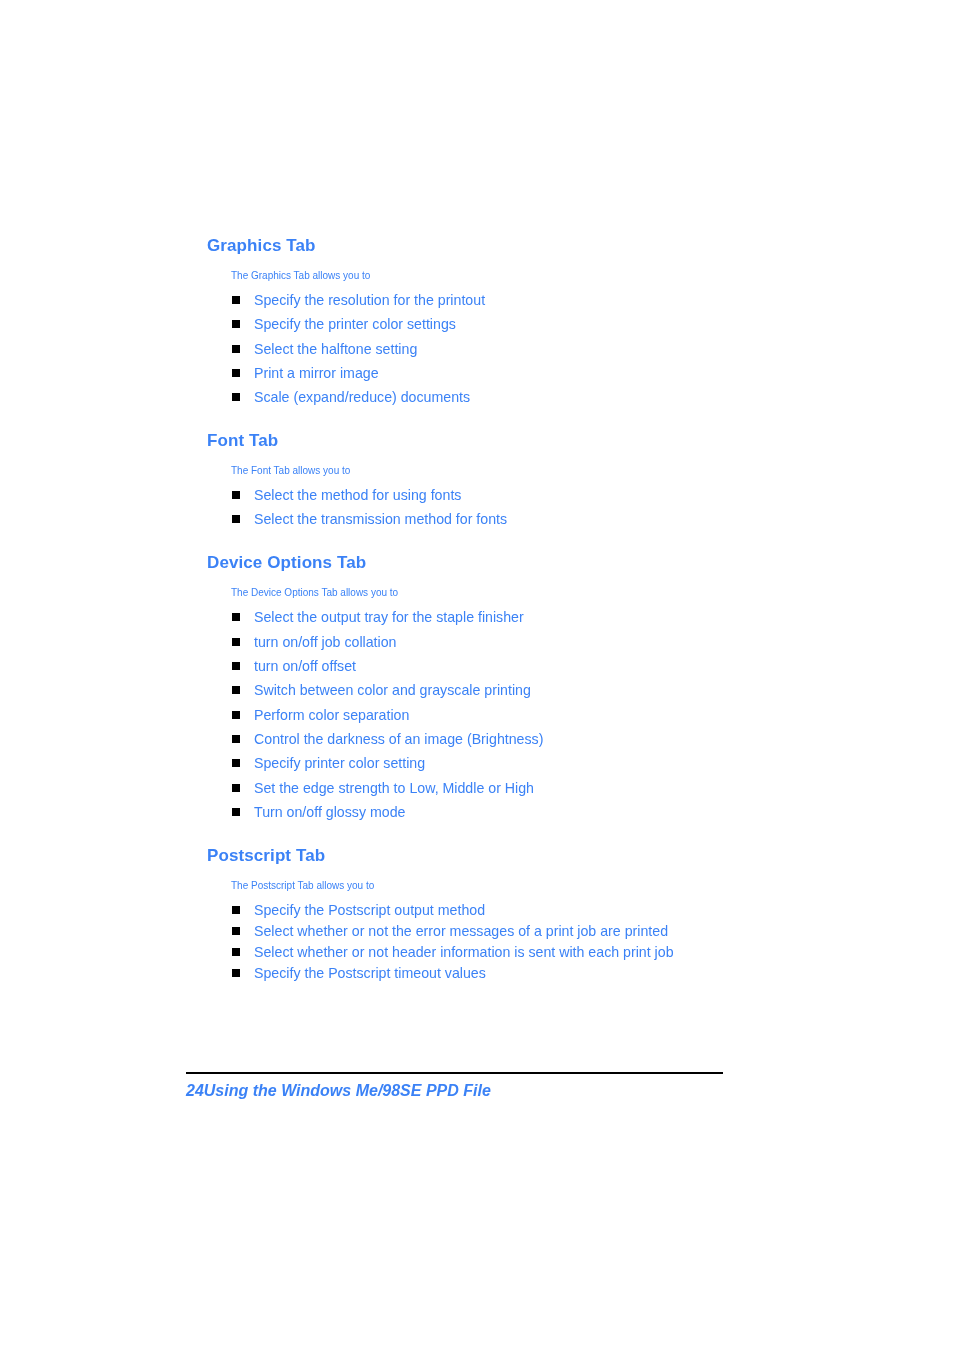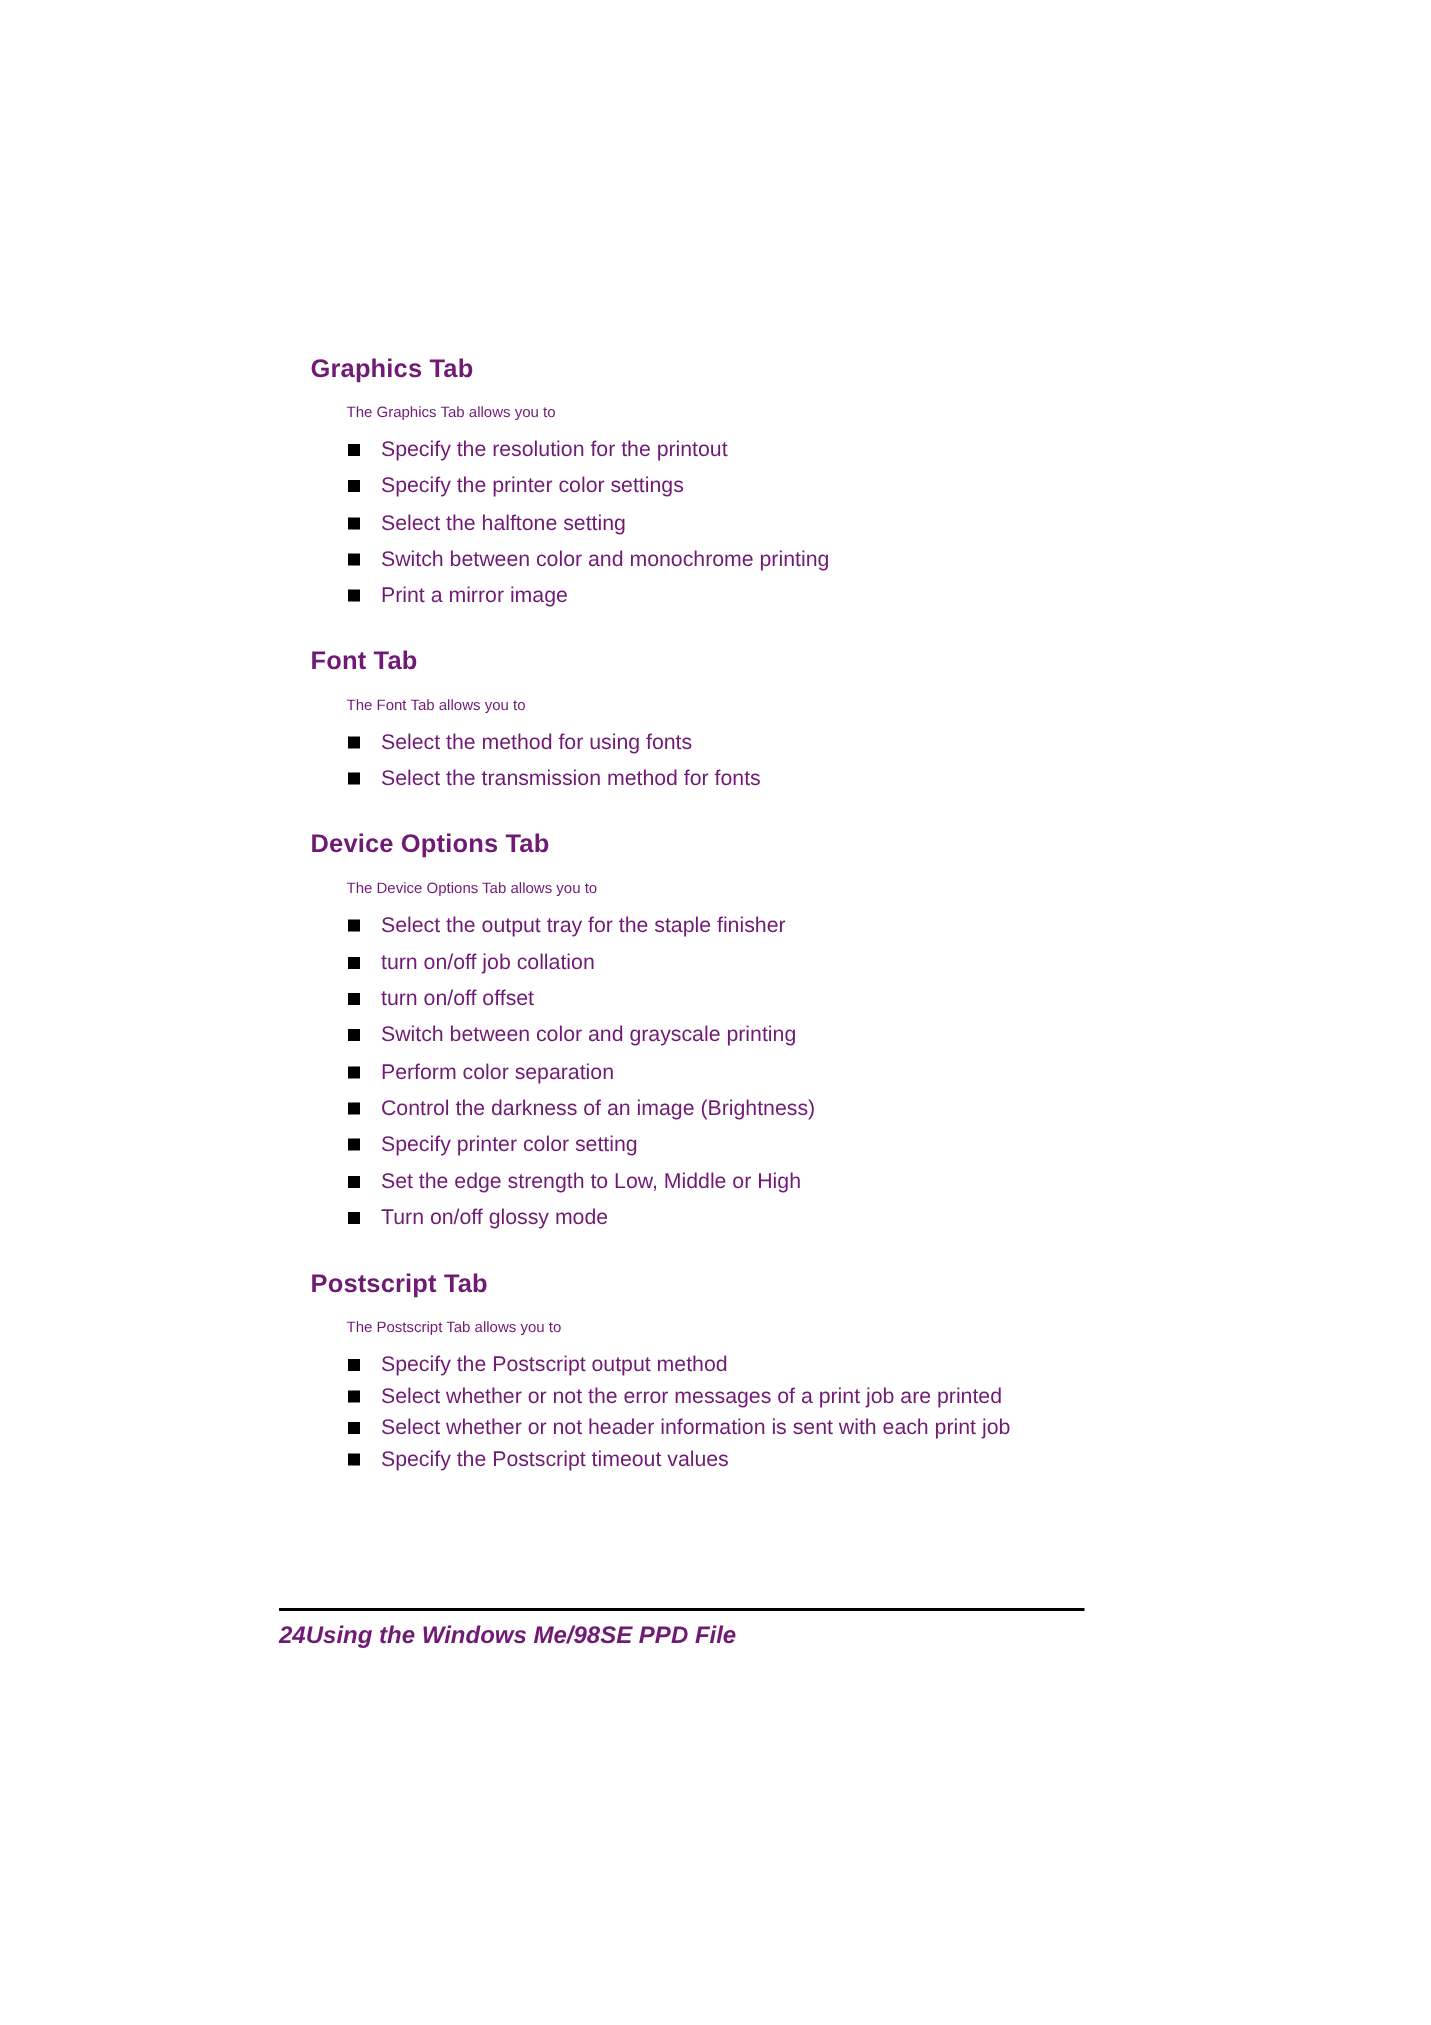--- a/index.html
+++ b/index.html
@@ -6,21 +6,21 @@
     margin: 0;
     padding: 0;
     background: #ffffff;
   }
   .page {
     position: relative;
     width: 954px;
     height: 1350px;
     background: #ffffff;
     font-family: "Liberation Sans", sans-serif;
-    color: #701a75;
+    color: #3b82f6;
     overflow: hidden;
   }
   .content {
     position: absolute;
     left: 207px;
     top: 236px;
     width: 560px;
   }
   .section {
     margin-bottom: 0;
@@ -116,25 +116,25 @@
         <li>
           <span class="sq"></span>
           <span>Specify the printer color settings</span>
         </li>
         <li>
           <span class="sq"></span>
           <span>Select the halftone setting</span>
         </li>
         <li>
           <span class="sq"></span>
-          <span>Switch between color and monochrome printing</span>
-        </li>
-        <li>
-          <span class="sq"></span>
           <span>Print a mirror image</span>
+        </li>
+        <li>
+          <span class="sq"></span>
+          <span>Scale (expand/reduce) documents</span>
         </li>
       </ul>
     </div>
 
     <div class="section">
       <h2 class="section-heading">Font Tab</h2>
       <p class="intro">The Font Tab allows you to</p>
       <ul class="bullets">
         <li>
           <span class="sq"></span>

